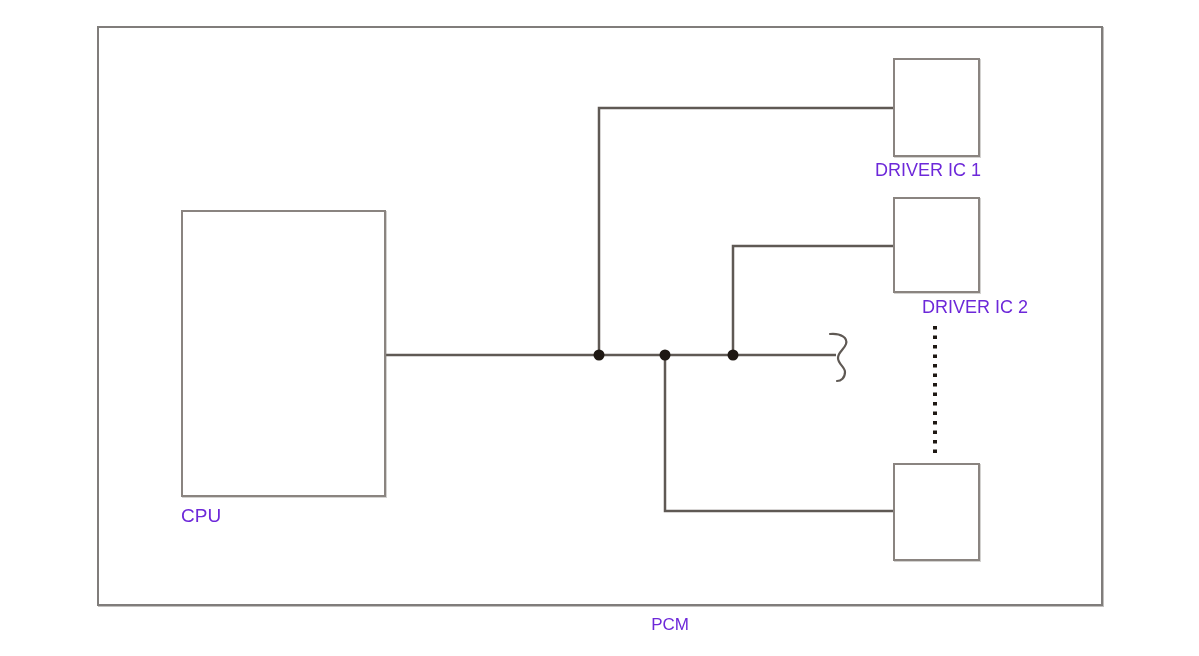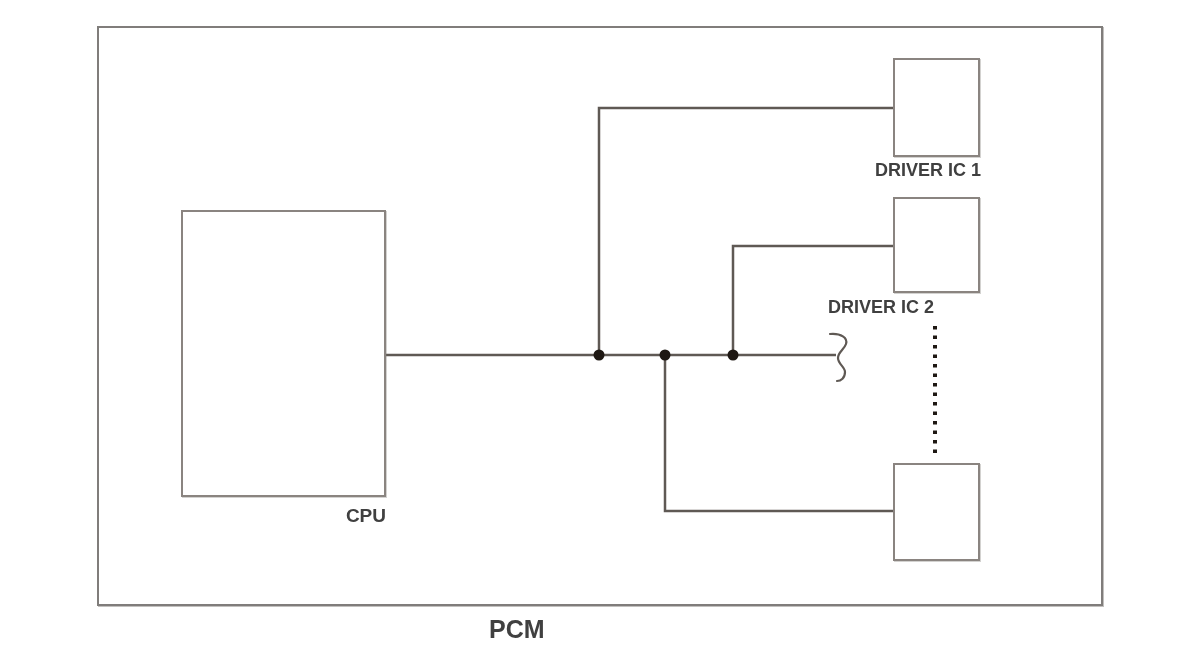--- a/index.html
+++ b/index.html
@@ -50,56 +50,56 @@
     height: 92px;
   }
   .icn-box {
     left: 893px;
     top: 463px;
     width: 83px;
     height: 94px;
   }
   .lbl {
     position: absolute;
-    color: #404040;
-    font-weight: bold;
+    color: #6d28d9;
+    font-weight: normal;
     white-space: nowrap;
   }
   .cpu-label {
     left: 181px;
     top: 505px;
     width: 205px;
-    text-align: right;
+    text-align: left;
     font-size: 19px;
   }
   .comm-label {
     left: 389px;
     top: 331px;
     font-size: 18px;
   }
   .ic1-label {
     left: 828px;
     top: 160px;
     width: 200px;
     text-align: center;
     font-size: 18px;
   }
   .ic2-label {
     left: 828px;
     top: 297px;
     width: 200px;
-    text-align: left;
+    text-align: right;
     font-size: 18px;
   }
   .pcm-label {
     left: 489px;
     top: 615px;
     width: 200px;
-    text-align: left;
-    font-size: 25px;
+    text-align: right;
+    font-size: 17px;
   }
   svg.wires {
     position: absolute;
     left: 0;
     top: 0;
     width: 1199px;
     height: 656px;
     pointer-events: none;
   }
 </style>

